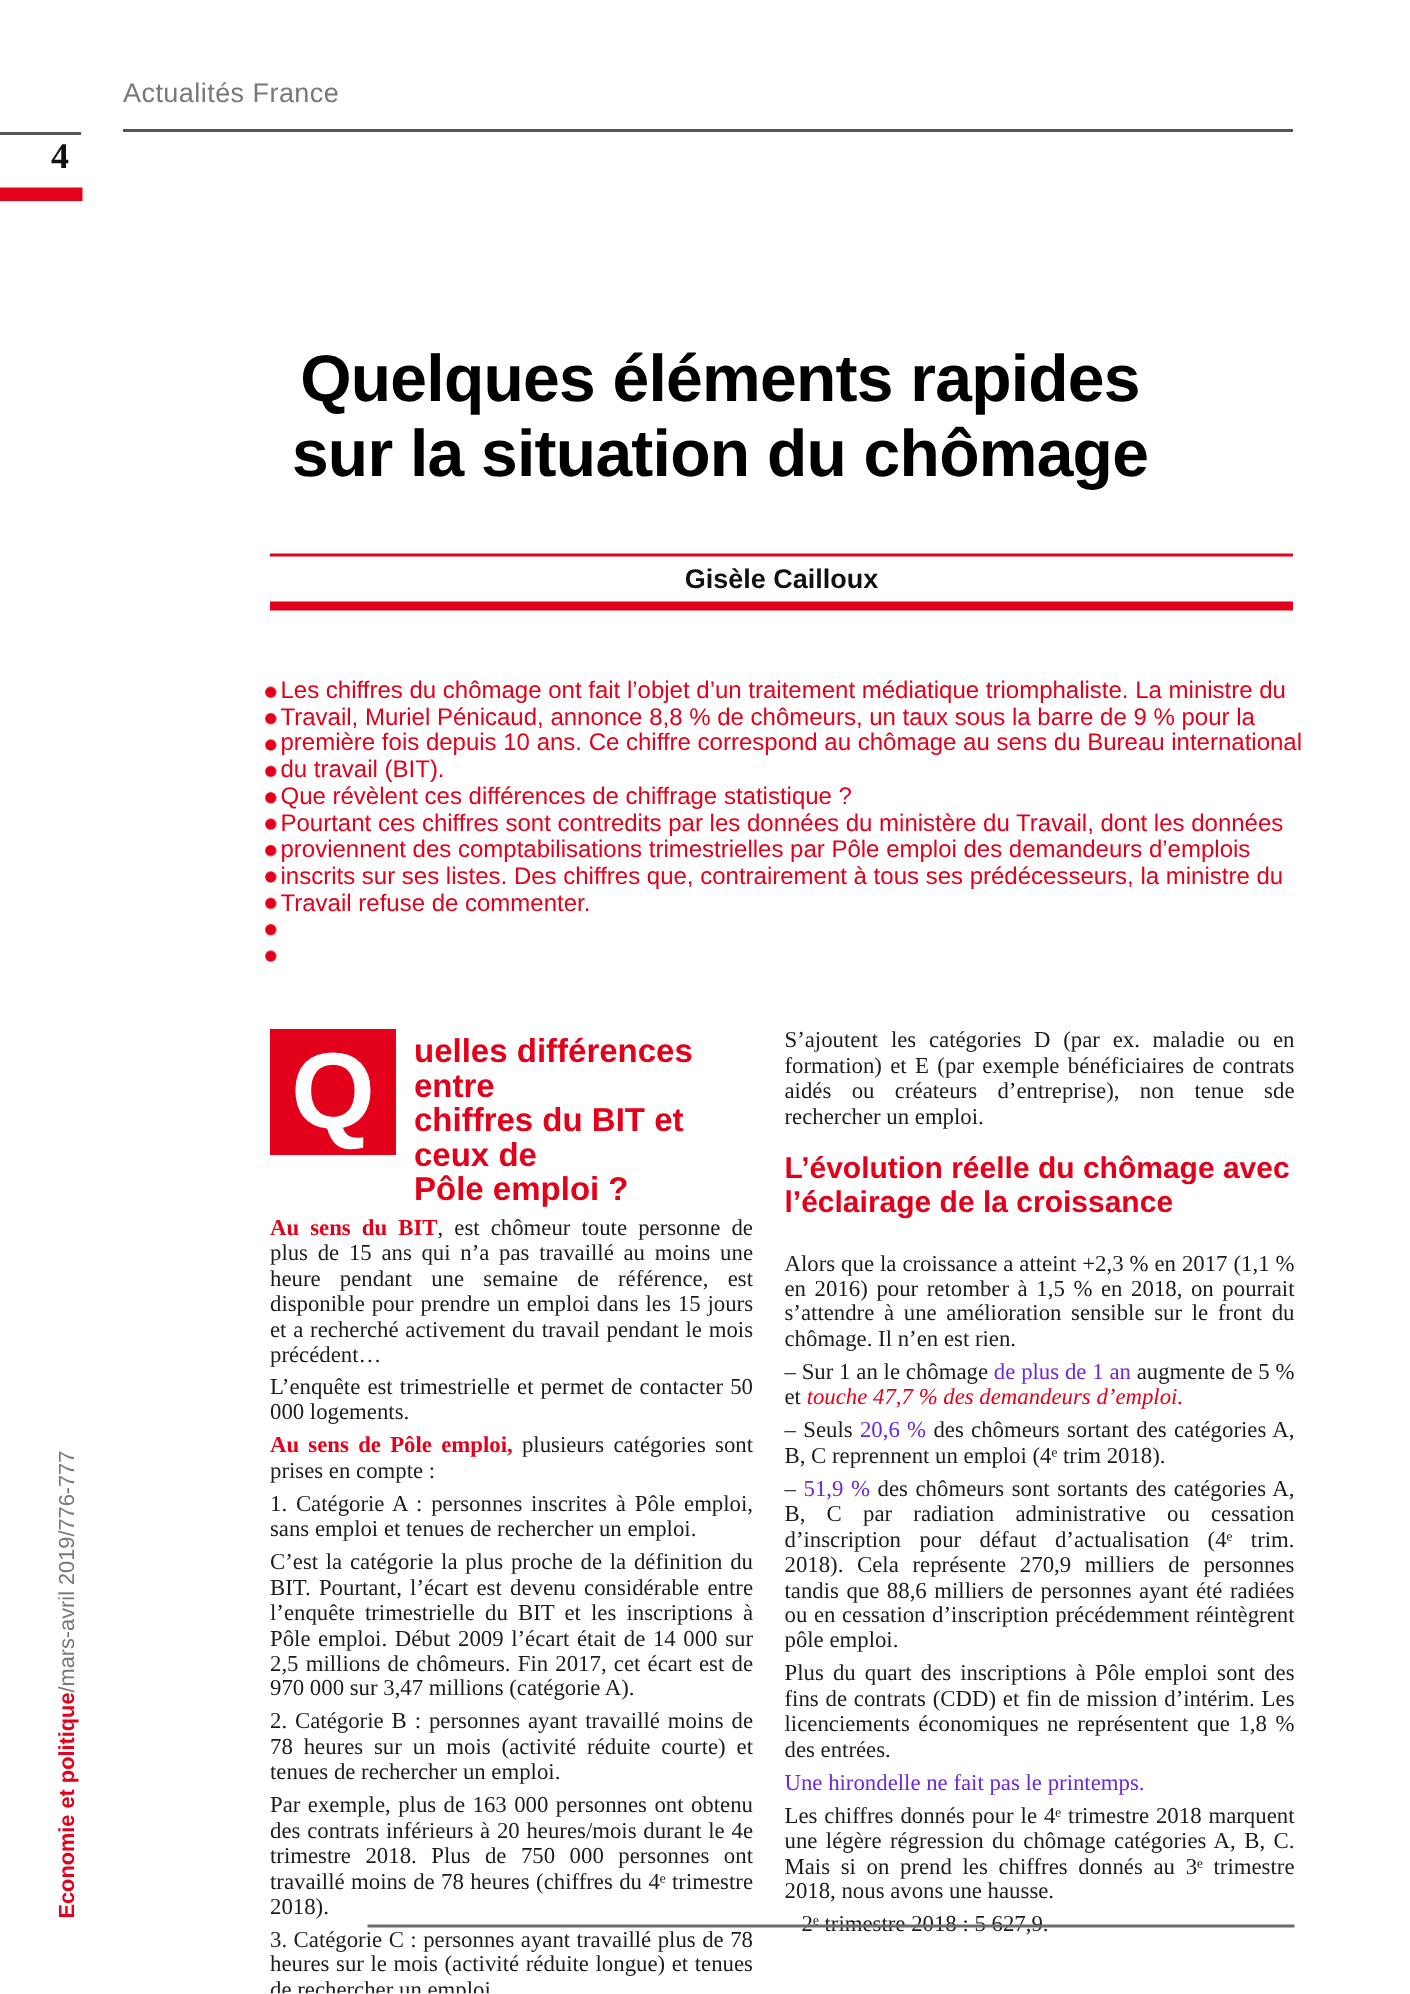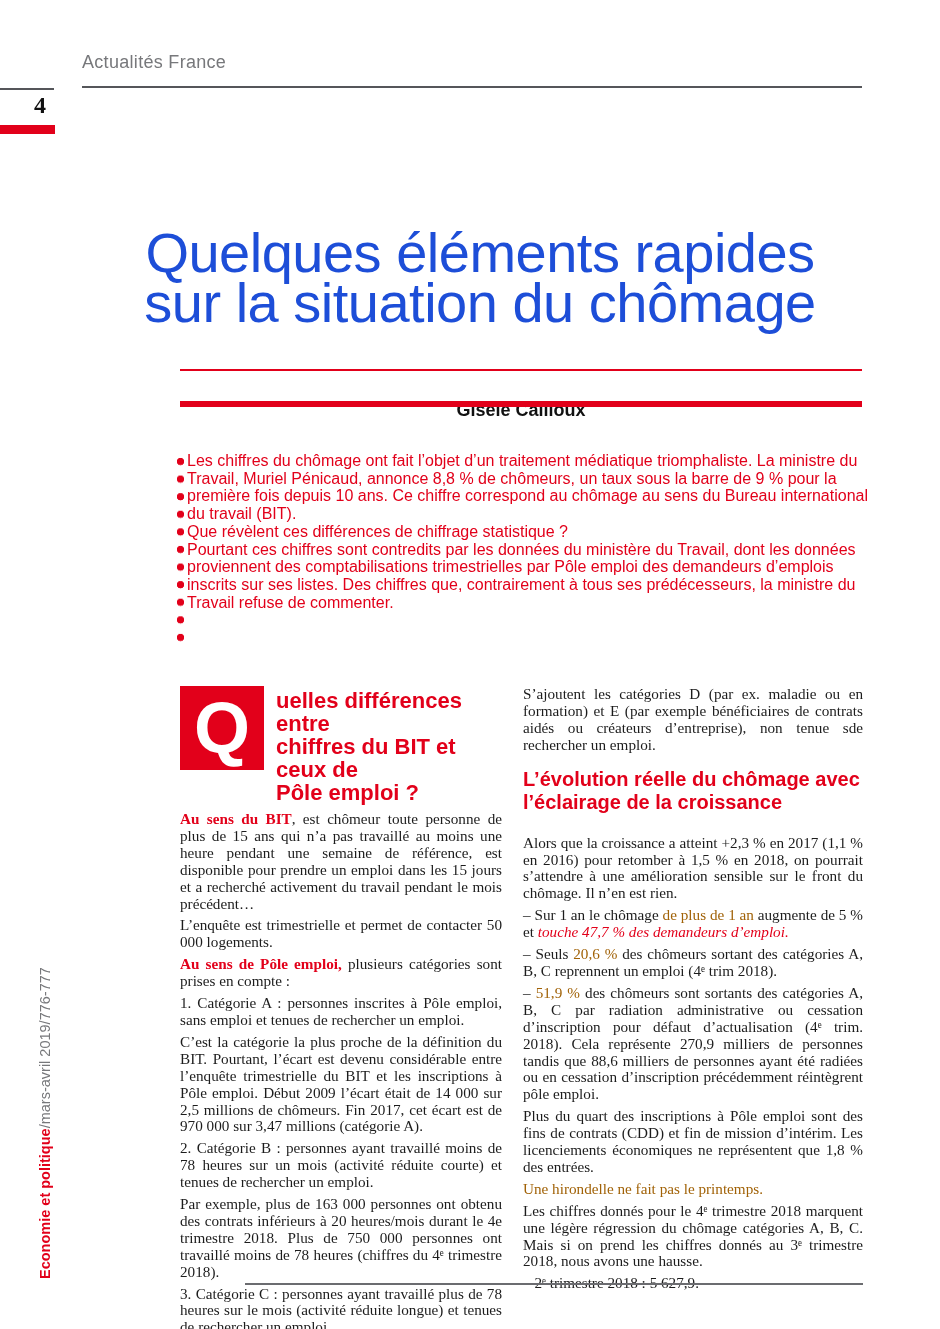--- a/index.html
+++ b/index.html
@@ -10,25 +10,25 @@
   .section-label{position:absolute;left:82px;top:52px;font-family:"Liberation Sans","DejaVu Sans",sans-serif;
         font-size:18px;color:#77787b;letter-spacing:.3px;}
   .header-rule{position:absolute;left:82px;top:86px;width:780px;height:2px;background:#55565a;}
   .pagenum-rule{position:absolute;left:0;top:88px;width:54px;height:2px;background:#55565a;}
   .page-number{position:absolute;left:26px;top:92px;width:28px;text-align:center;
         font-size:24px;font-weight:bold;color:#111;}
   .pagenum-redbar{position:absolute;left:0;top:125px;width:55px;height:9px;background:#e2001a;}
 
   
   .title{position:absolute;left:140px;top:228px;width:680px;text-align:center;
-        font-family:"Liberation Sans","DejaVu Sans",sans-serif;font-weight:400;
-        font-size:56px;line-height:50px;color:#1d4ed8;letter-spacing:-0.5px;}
+        font-family:"Liberation Sans","DejaVu Sans",sans-serif;font-weight:700;
+        font-size:44px;line-height:50px;color:#000000;letter-spacing:-0.5px;}
   .author-rule-thin{position:absolute;left:180px;top:369px;width:682px;height:2px;background:#e2001a;}
   .author{position:absolute;left:180px;top:376px;width:682px;text-align:center;
-        font-family:"Liberation Sans","DejaVu Sans",sans-serif;font-weight:700;font-size:18px;color:#111;margin-top:24px;}
+        font-family:"Liberation Sans","DejaVu Sans",sans-serif;font-weight:700;font-size:18px;color:#111;}
   .author-rule-thick{position:absolute;left:180px;top:401px;width:682px;height:6px;background:#e2001a;}
 
   
   .intro{position:absolute;left:176px;top:452px;width:692px;display:flex;}
   .bullet-rail{width:9px;height:192px;margin-top:5px;flex:0 0 9px;
         background-image:radial-gradient(circle at 4.5px 4.5px,#e2001a 3.4px,rgba(0,0,0,0) 4px);
         background-size:9px 17.6px;background-repeat:repeat-y;}
   .intro-text{margin-left:2px;font-family:"Liberation Sans","DejaVu Sans",sans-serif;
         font-size:16px;line-height:17.7px;color:#e2001a;}
   .intro-text p{margin:0;}
@@ -41,21 +41,21 @@
 
   .q-row{display:flex;margin-bottom:7px;}
   .q-box{flex:0 0 84px;width:84px;height:84px;background:#e2001a;display:flex;
         align-items:center;justify-content:center;}
   .q-glyph{font-family:"Liberation Sans","DejaVu Sans",sans-serif;font-weight:700;
         font-size:72px;line-height:84px;color:#ffffff;}
   .q-headline{margin-left:12px;padding-top:3px;font-family:"Liberation Sans","DejaVu Sans",sans-serif;
         font-weight:700;font-size:22px;line-height:23px;color:#e2001a;text-align:left;}
 
   .lead-red{color:#e2001a;font-weight:bold;}
-  .red{color:#a16207;}
+  .red{color:#6d28d9;}
   .red-italic{color:#e2001a;font-style:italic;}
 
   .subhead{font-family:"Liberation Sans","DejaVu Sans",sans-serif;font-weight:700;
         font-size:20px;line-height:23.5px;color:#e2001a;text-align:left;
         margin:14px 0 20px 0;}
 
   
   .sidebar{position:absolute;left:37px;top:1279px;transform:rotate(-90deg);transform-origin:0 0;
         white-space:nowrap;font-family:"Liberation Sans","DejaVu Sans",sans-serif;font-size:14.5px;}
   .sidebar .journal{color:#e2001a;font-weight:700;}

